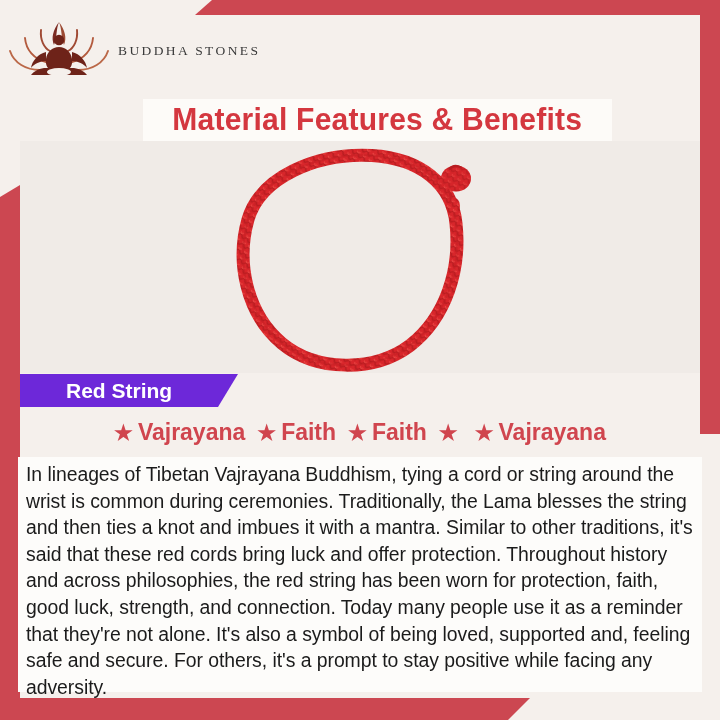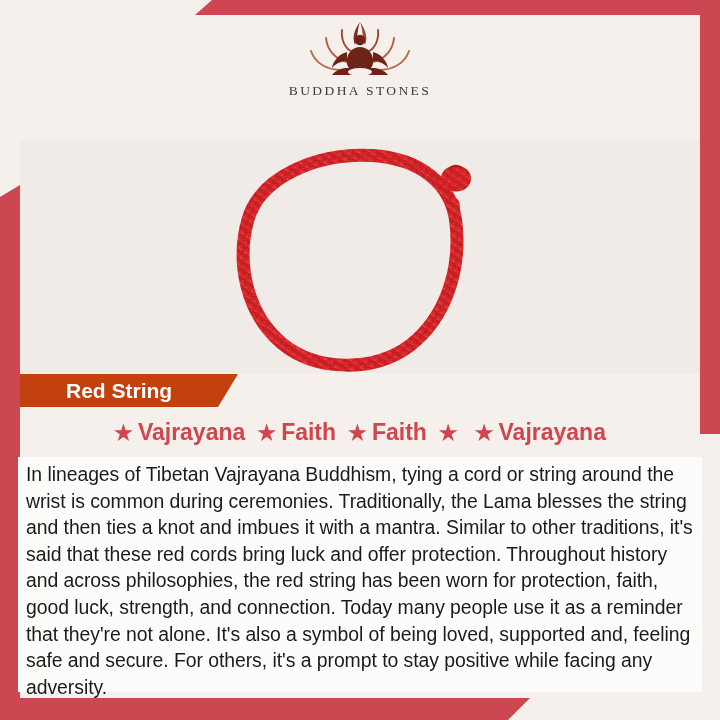--- a/index.html
+++ b/index.html
@@ -59,21 +59,21 @@
     clip-path: polygon(0 0, 100% 0, calc(100% - 22px) 100%, 0 100%);
   }
 
   
   .logo-wrap {
     position: absolute;
     top: 18px;
     left: 0;
     width: 720px;
     display: flex;
-    flex-direction: column;
+    flex-direction: row;
     align-items: center;
   }
   .logo-mark {
     width: 118px;
     height: 62px;
     display: block;
   }
   .logo-text {
     margin-top: 3px;
     font-family: "Liberation Serif", serif;
@@ -123,21 +123,21 @@
     height: 235px;
   }
 
   
   .label-banner {
     position: absolute;
     left: 20px;
     top: 374px;
     width: 218px;
     height: 33px;
-    background: #c2410c;
+    background: #6d28d9;
     clip-path: polygon(0 0, 100% 0, calc(100% - 20px) 100%, 0 100%);
     display: flex;
     align-items: center;
   }
   .label-text {
     color: #ffffff;
     font-family: "Liberation Sans Narrow", "Liberation Sans", sans-serif;
     font-weight: bold;
     font-size: 21px;
     padding-left: 46px;
@@ -219,20 +219,23 @@
         <path d="M59 29 C52 29 47 34 46 41 C45 47 48 52 53 53 L65 53 C70 52 73 47 72 41 C71 34 66 29 59 29 Z"></path>
         <path d="M46 34 C38 36 32 43 31 50 C34 46 40 43 46 43 Z"></path>
         <path d="M72 34 C80 36 86 43 87 50 C84 46 78 43 72 43 Z"></path>
         <path d="M44 50 C38 51 33 54 31 57 L87 57 C85 54 80 51 74 50 Z"></path>
       </g>
       <ellipse cx="59" cy="54" rx="12" ry="4" fill="#f5f0ec"></ellipse>
     </svg>
     <div class="logo-text">BUDDHA STONES</div>
   </div>
 
+  <div class="title-band">
+    <div class="title-text">Material Features &amp; Benefits</div>
+  </div>
 
   <div class="photo-area">
     <svg class="bracelet-svg" viewBox="0 0 280 235">
       <defs>
         <pattern id="braid" width="7" height="7" patternUnits="userSpaceOnUse" patternTransform="rotate(35)">
           <rect width="7" height="7" fill="#d8262b"></rect>
           <path d="M0 3.5 Q1.8 0.6 3.5 3.5 Q5.2 6.4 7 3.5" stroke="#b81c20" stroke-width="1.5" fill="none"></path>
           <path d="M0 0 Q1.8 2.9 3.5 0" stroke="#ef4a46" stroke-width="1.1" fill="none"></path>
         </pattern>
       </defs>

